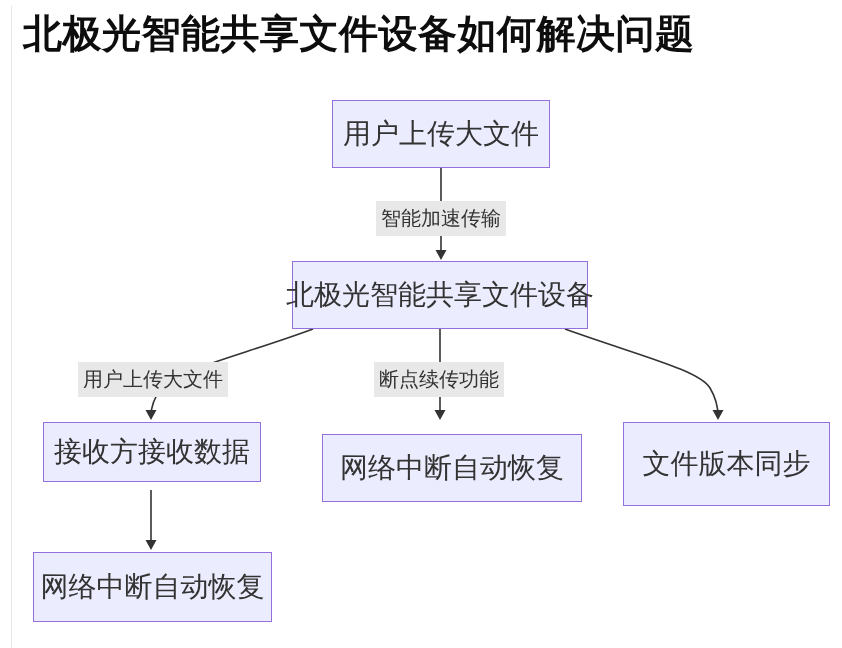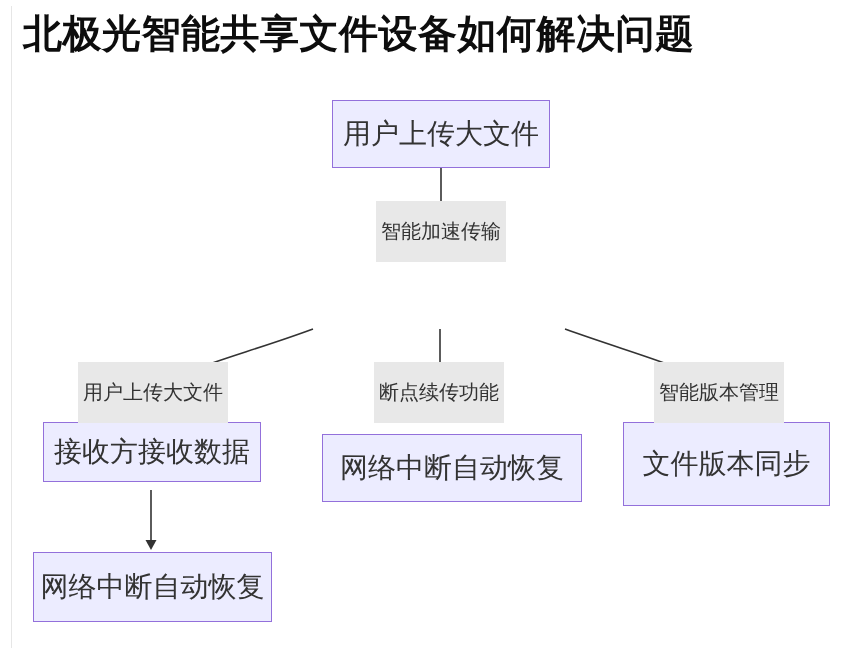--- a/index.html
+++ b/index.html
@@ -70,21 +70,21 @@
   .node-recover { left: 322px; top: 434px; width: 260px; height: 68px; }
   .node-sync    { left: 623px; top: 422px; width: 207px; height: 84px; }
   .node-collab  { left: 33px;  top: 552px; width: 239px; height: 70px; }
   .edge-label {
     position: absolute;
     transform: translateX(-50%);
     background: var(--label-bg, #e8e8e8);
     color: var(--text-color, #333333);
     font-size: 20px;
     line-height: 27px;
-    padding: 17px 5px;
+    padding: 4px 5px;
     white-space: nowrap;
   }
   .label-accel   { left: 441px; top: 201px; }
   .label-encrypt { left: 153px; top: 362px; }
   .label-resume  { left: 439px; top: 362px; }
   .label-version { left: 719px; top: 362px; }
 </style>
 </head>
 <body>
 
@@ -106,23 +106,23 @@
     <polygon class="arrow-head" points="434.5,410 445.5,410 440,420"></polygon>
 
     <path class="edge-path" d="M565,329 C640,356 699,370 710,388 C716,398 718,407 718,416"></path>
     <polygon class="arrow-head" points="712.5,410 723.5,410 718,420"></polygon>
 
     <path class="edge-path" d="M151,490 L151,546"></path>
     <polygon class="arrow-head" points="145.5,540 156.5,540 151,550"></polygon>
   </svg>
 
   <div class="node node-upload">用户上传大文件</div>
+  <div class="node node-device">北极光智能共享文件设备</div>
   <div class="node node-receive">接收方接收数据</div>
   <div class="node node-recover">网络中断自动恢复</div>
   <div class="node node-sync">文件版本同步</div>
   <div class="node node-collab">网络中断自动恢复</div>
 
   <div class="edge-label label-accel">智能加速传输</div>
   <div class="edge-label label-encrypt">用户上传大文件</div>
   <div class="edge-label label-resume">断点续传功能</div>
-  <div class="edge-label label-version">智能版本管理</div>
 
 </div>
 
 </body></html>

